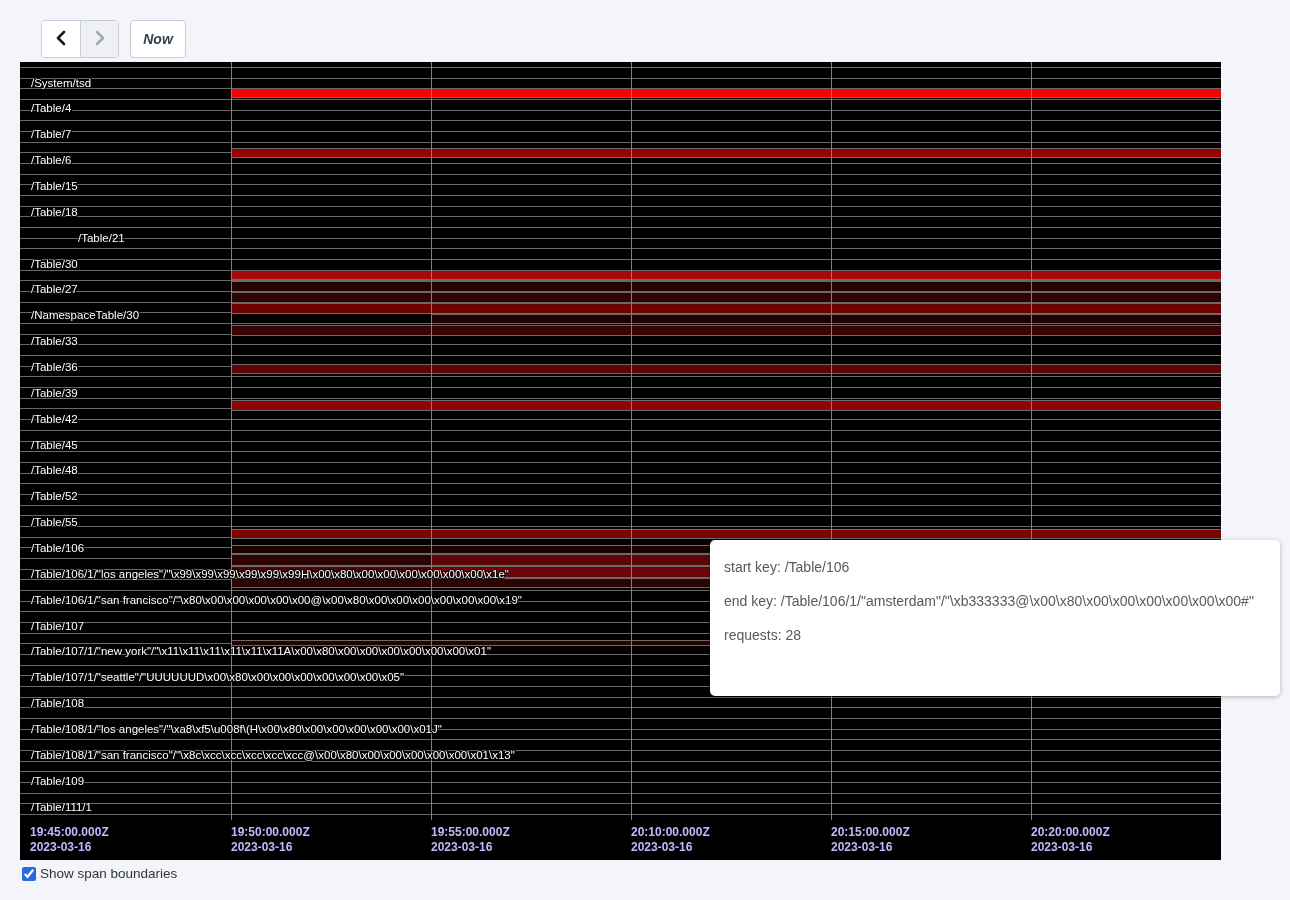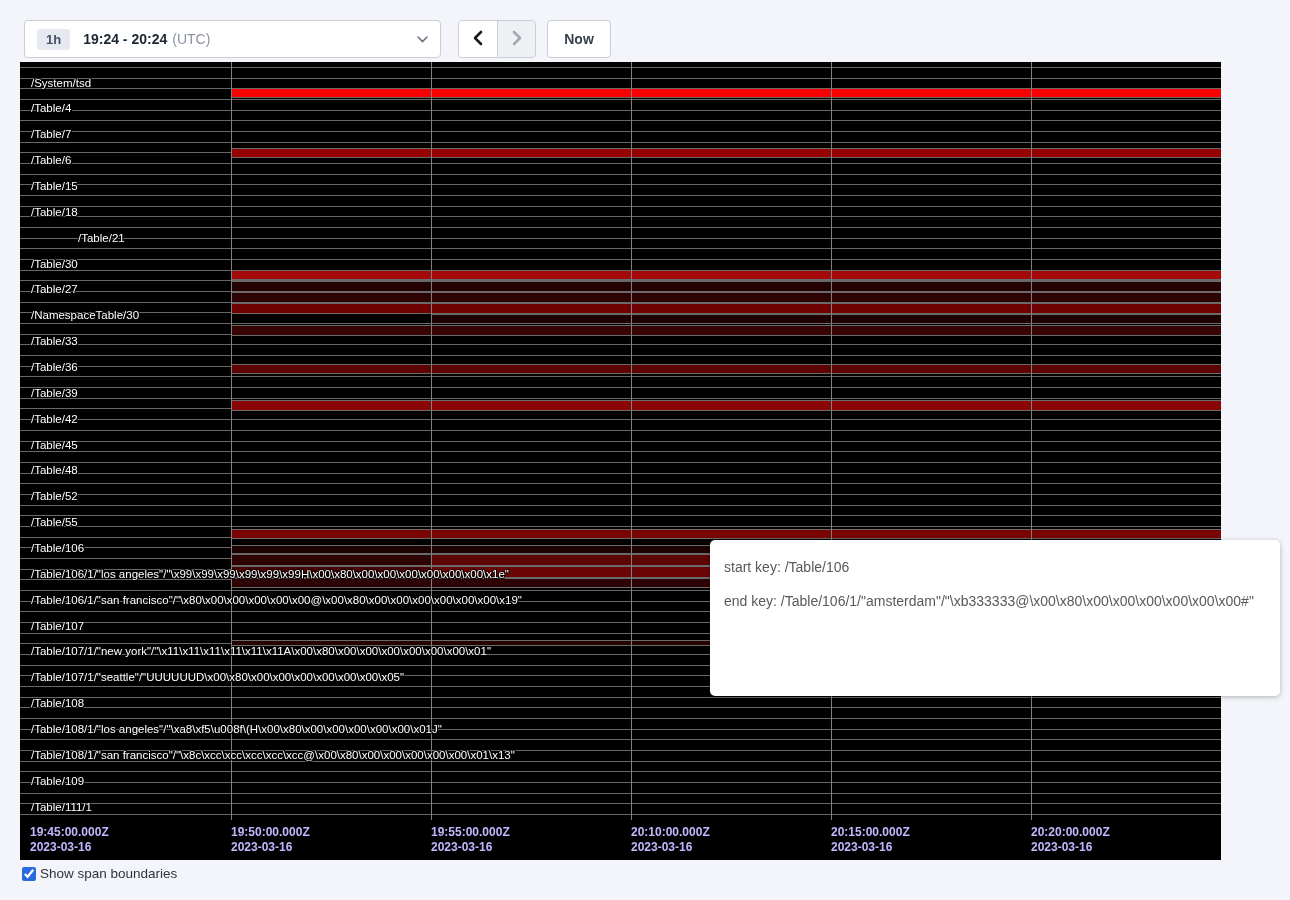--- a/index.html
+++ b/index.html
@@ -11,22 +11,22 @@
   .time-select { width:417px; height:38px; background:#fff; border:1px solid #c8cdd7; border-radius:4px;
                  display:flex; align-items:center; padding:0 12px; cursor:pointer; }
   .preset-badge { background:#e6e9ef; color:#44506a; font-size:13px; font-weight:bold; padding:3px 9px;
                   border-radius:3px; margin-right:13px; }
   .range-text { font-size:14px; font-weight:bold; color:#1c2633; }
   .range-tz { font-size:14px; color:#8b93a1; margin-left:5px; font-weight:normal; }
   .select-caret { margin-left:auto; display:flex; align-items:center; }
   .btn-group { display:flex; margin-left:17px; border:1px solid #c8cdd7; border-radius:4px; overflow:hidden; height:38px; }
   .nav-btn { width:38px; height:36px; display:flex; align-items:center; justify-content:center; background:#fff; border:none; cursor:pointer; }
   .nav-btn.next { background:#eef0f4; border-left:1px solid #c8cdd7; cursor:default; }
-  .now-btn { margin-left:11px; width:64px; height:38px; background:#fff; border:1px solid #c8cdd7; border-radius:4px;
-             font-family:"Liberation Sans",sans-serif; font-size:14px; font-weight:bold; color:#38414e; cursor:pointer; }
+  .now-btn { margin-left:11px; width:56px; height:38px; background:#fff; border:1px solid #c8cdd7; border-radius:4px;
+             font-family:"Liberation Sans",sans-serif; font-size:14px; font-weight:bold; color:#38414e; cursor:pointer;font-style:italic; }
 
   
   .kv-canvas { position:absolute; left:20px; top:62px; width:1201px; height:798px; background:#000; overflow:hidden; }
   .hline { position:absolute; left:0; width:100%; height:1px; background:#686868; z-index:1; }
   .band  { position:absolute; z-index:2; border-top:1px solid #6a6a6a; border-bottom:1px solid #6a6a6a; }
   .vline { position:absolute; top:0; width:1px; background:#7f7f7f; z-index:3; }
   .row-label { position:absolute; left:11px; z-index:4; color:#fff; font-size:11.5px; white-space:nowrap;
                text-shadow:0 0 2px #000, 1px 1px 0 #000, -1px 1px 0 #000, 1px -1px 0 #000; }
   .x-tick { position:absolute; z-index:4; color:#c4b5fd; font-size:12px; font-weight:bold; line-height:15px; white-space:nowrap; }
 
@@ -40,30 +40,20 @@
   .footer { position:absolute; left:22px; top:866px; display:flex; align-items:center; }
   .footer input { width:14px; height:14px; accent-color:#2a6ae0; margin-right:4px; }
   .footer label { font-size:13.5px; color:#2e3338; }
 </style>
 </head>
 <body>
 
 <div class="page">
 
   <div class="toolbar">
-    <div class="time-select">
-      <span class="preset-badge">1h</span>
-      <span class="range-text">19:24 - 20:24</span>
-      <span class="range-tz">(UTC)</span>
-      <span class="select-caret">
-        <svg width="11" height="7" viewBox="0 0 11 7">
-            <polyline points="1,1 5.5,5.5 10,1" fill="none" stroke="#6b7380" stroke-width="1.6" stroke-linecap="round"></polyline>
-          </svg>
-      </span>
-    </div>
     <div class="btn-group">
       <button class="nav-btn prev">
         <span>
           <svg width="12" height="16" viewBox="0 0 12 16">
               <polyline points="9,2 3,8 9,14" fill="none" stroke="#16191d" stroke-width="2.6" stroke-linecap="round" stroke-linejoin="round"></polyline>
             </svg>
         </span>
       </button>
       <button class="nav-btn next">
         <span>
@@ -222,20 +212,21 @@
       </div>
       <div class="x-tick" style="left: 1011px; top: 763px;">
         <div>20:20:00.000Z</div>
         <div>2023-03-16</div>
       </div>
     </div>
 
   <div class="kv-tooltip">
     <div>start key: /Table/106</div>
     <div>end key: /Table/106/1/"amsterdam"/"\xb333333@\x00\x80\x00\x00\x00\x00\x00\x00#"</div>
+    <div>requests: 28</div>
   </div>
 
   <div class="footer">
     <input type="checkbox" checked="" id="span-cb" style="">
     <label for="span-cb">Show span boundaries</label>
   </div>
 
 </div>
 
 </body></html>

